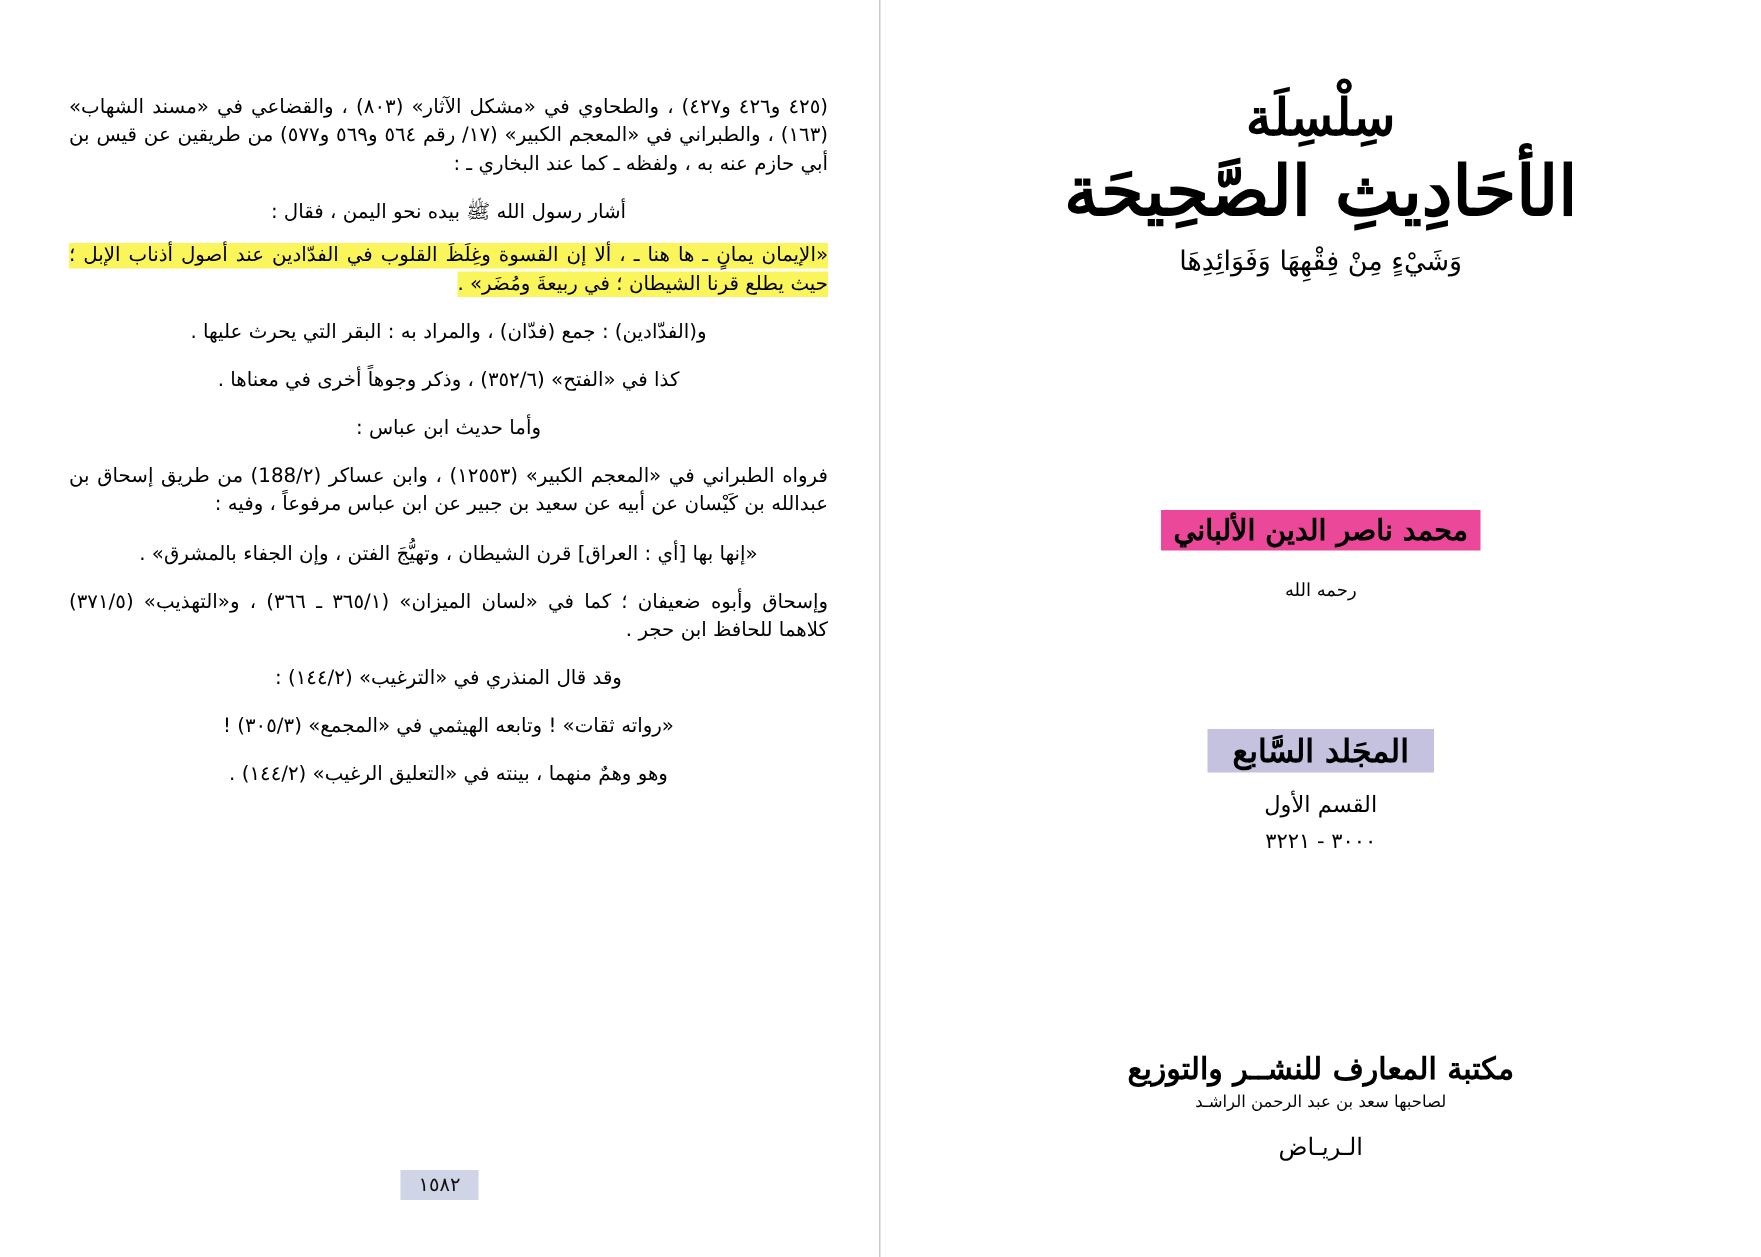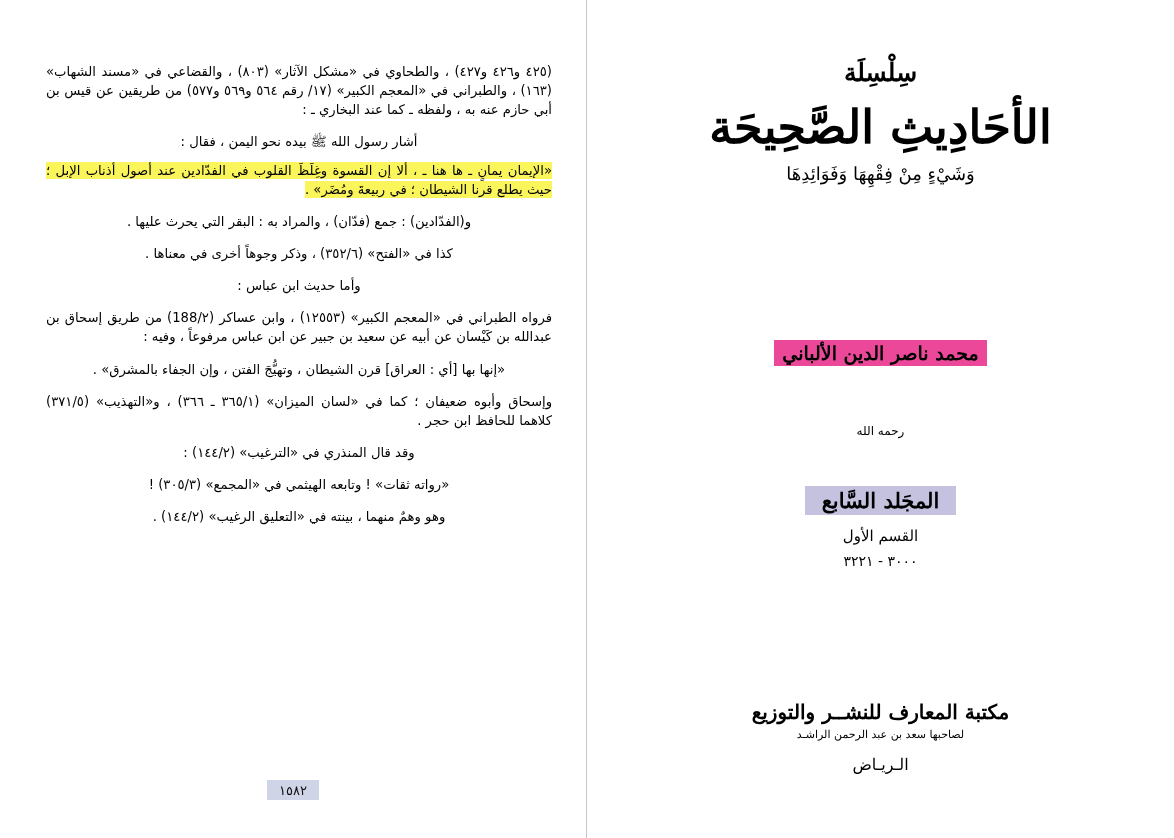--- a/index.html
+++ b/index.html
@@ -91,21 +91,21 @@
   .tp-inner {
     position: relative;
     width: 100%;
     height: 100%;
   }
   .series-word {
     position: absolute;
     top: 58px;
     left: 0; right: 0;
     font-family: "DejaVu Serif", serif;
-    font-size: 25px;
+    font-size: 34px;
     font-weight: bold;
     letter-spacing: 2px;
   }
   .main-title {
     position: absolute;
     top: 100px;
     left: 0; right: 0;
     font-family: "DejaVu Serif", serif;
     font-size: 46px;
     font-weight: bold;
@@ -137,21 +137,20 @@
     padding: 2px 8px;
     font-family: "DejaVu Serif", serif;
     font-size: 19px;
     font-weight: bold;
   }
   .author-dua {
     position: absolute;
     top: 386px;
     left: 0; right: 0;
     font-size: 12px;
-    margin-top: 38px;
   }
   .volume-wrap {
     position: absolute;
     top: 486px;
     left: 0; right: 0;
   }
   .volume {
     display: inline-block;
     background: #c5c2e0;
     padding: 2px 17px;

